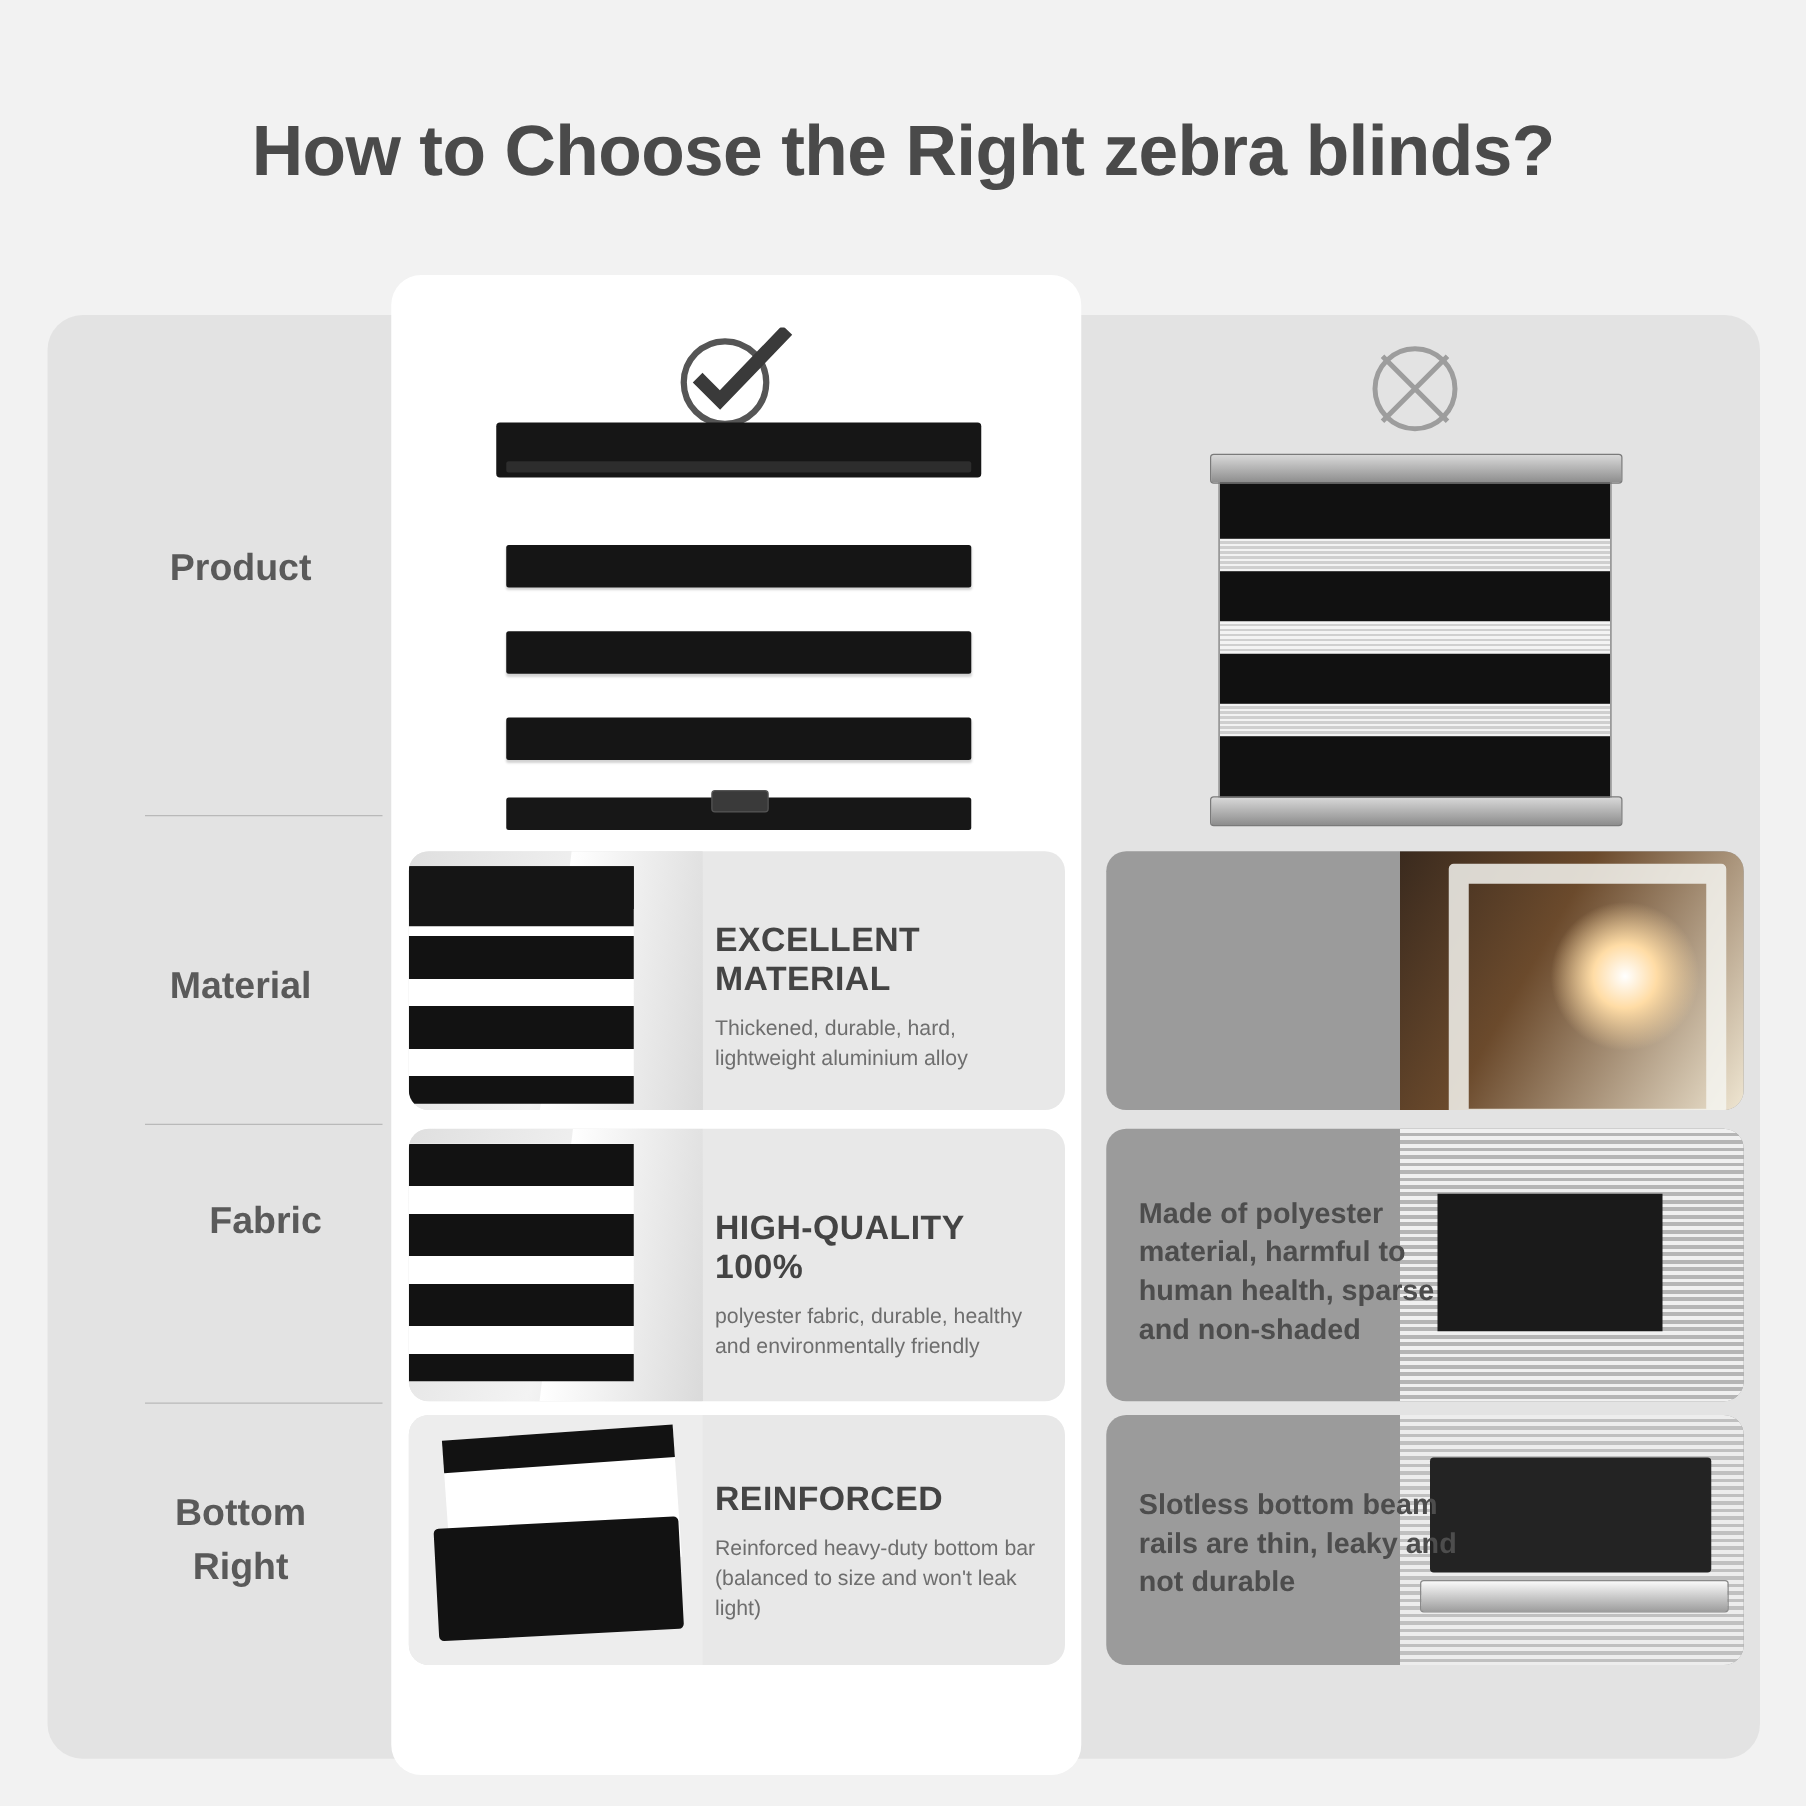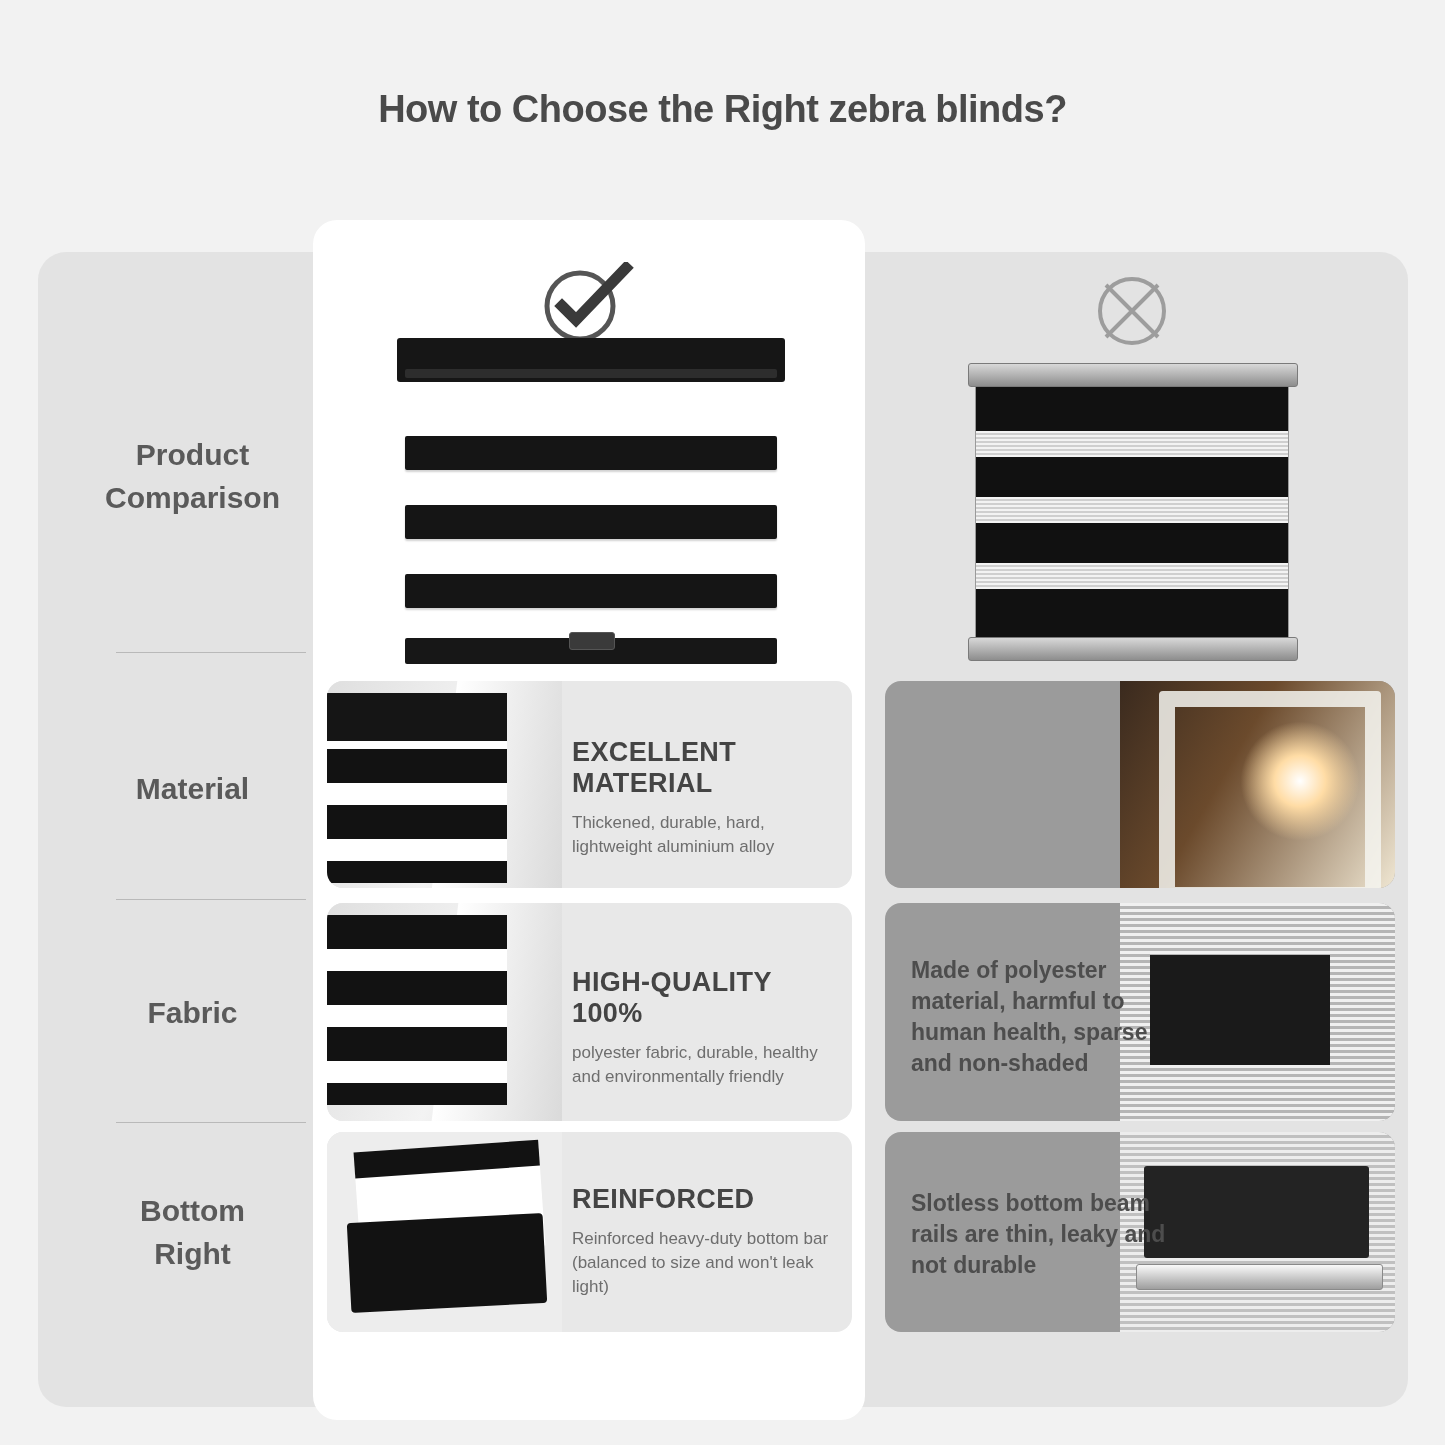--- a/index.html
+++ b/index.html
@@ -15,21 +15,21 @@
     overflow: hidden;
   }
 
   
   .title {
     position: absolute;
     top: 88px;
     left: 0;
     width: 100%;
     text-align: center;
-    font-size: 38px;
+    font-size: 57px;
     font-weight: bold;
     color: #4a4a4a;
     letter-spacing: -0.5px;
   }
 
   
   .panel-left {
     position: absolute;
     left: 38px;
     top: 252px;
@@ -51,21 +51,21 @@
     left: 0;
     width: 309px;
     text-align: center;
     font-size: 30px;
     font-weight: bold;
     color: #5a5a5a;
     line-height: 1.42;
   }
   .row-label.r1 { top: 182px; }
   .row-label.r2 { top: 516px; }
-  .row-label.r3 { top: 740px; }
+  .row-label.r3 { top: 704px; margin-left: 20px; }
   .row-label.r4 { top: 938px; }
 
   .divider {
     position: absolute;
     left: 78px;
     width: 190px;
     height: 1px;
     background: #b9b9b9;
   }
   .divider.d1 { top: 400px; }
@@ -393,21 +393,20 @@
 </head>
 <body>
 
 <div class="title">How to Choose the Right zebra blinds?</div>
 
 <div class="panel-left"></div>
 
 <div class="label-col">
   <div class="row-label r1">
     <div>Product</div>
-    <div>Comparison</div>
   </div>
   <div class="divider d1"></div>
   <div class="row-label r2">Material</div>
   <div class="divider d2"></div>
   <div class="row-label r3">Fabric</div>
   <div class="divider d3"></div>
   <div class="row-label r4">
     <div>Bottom</div>
     <div>Right</div>
   </div>

